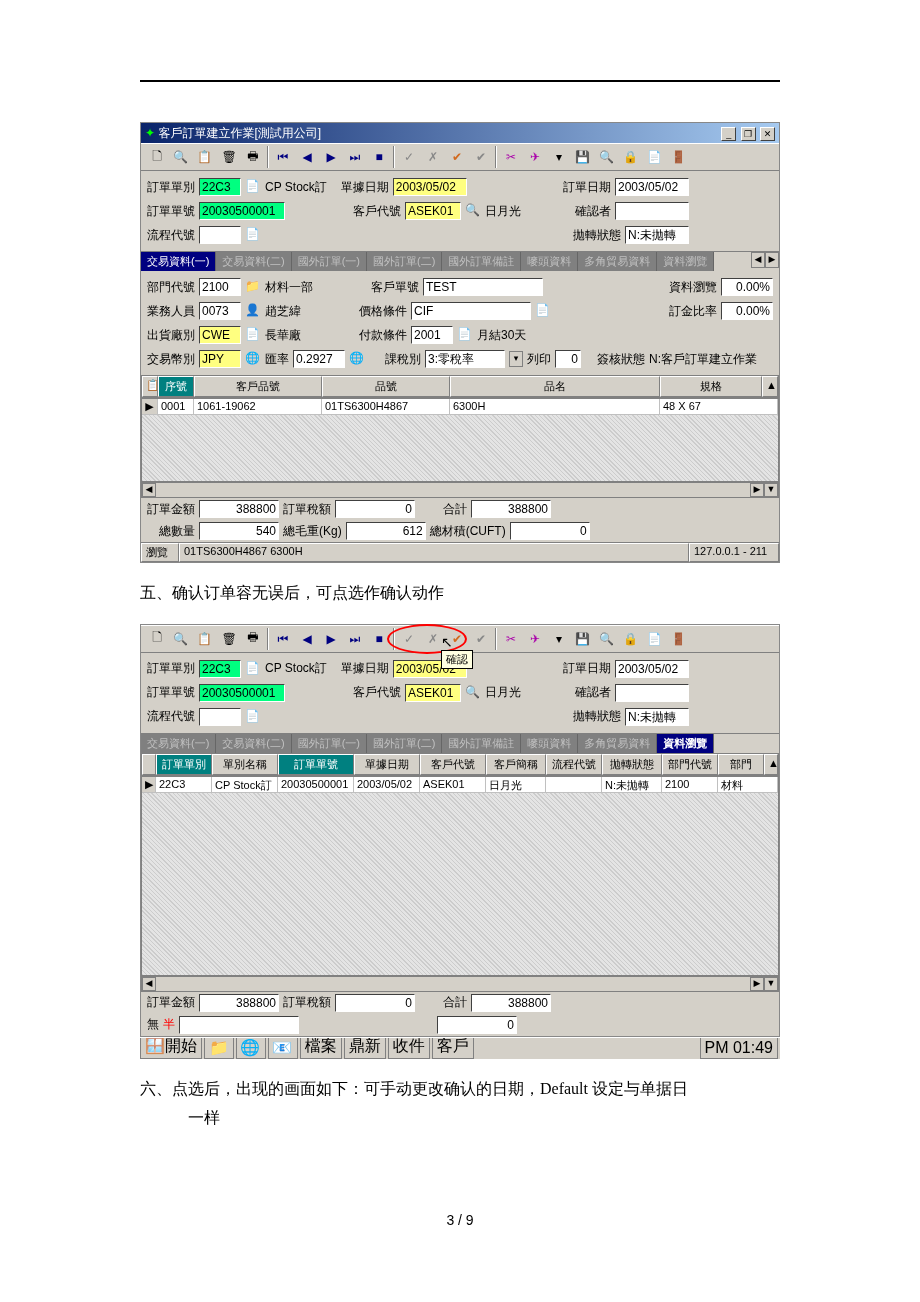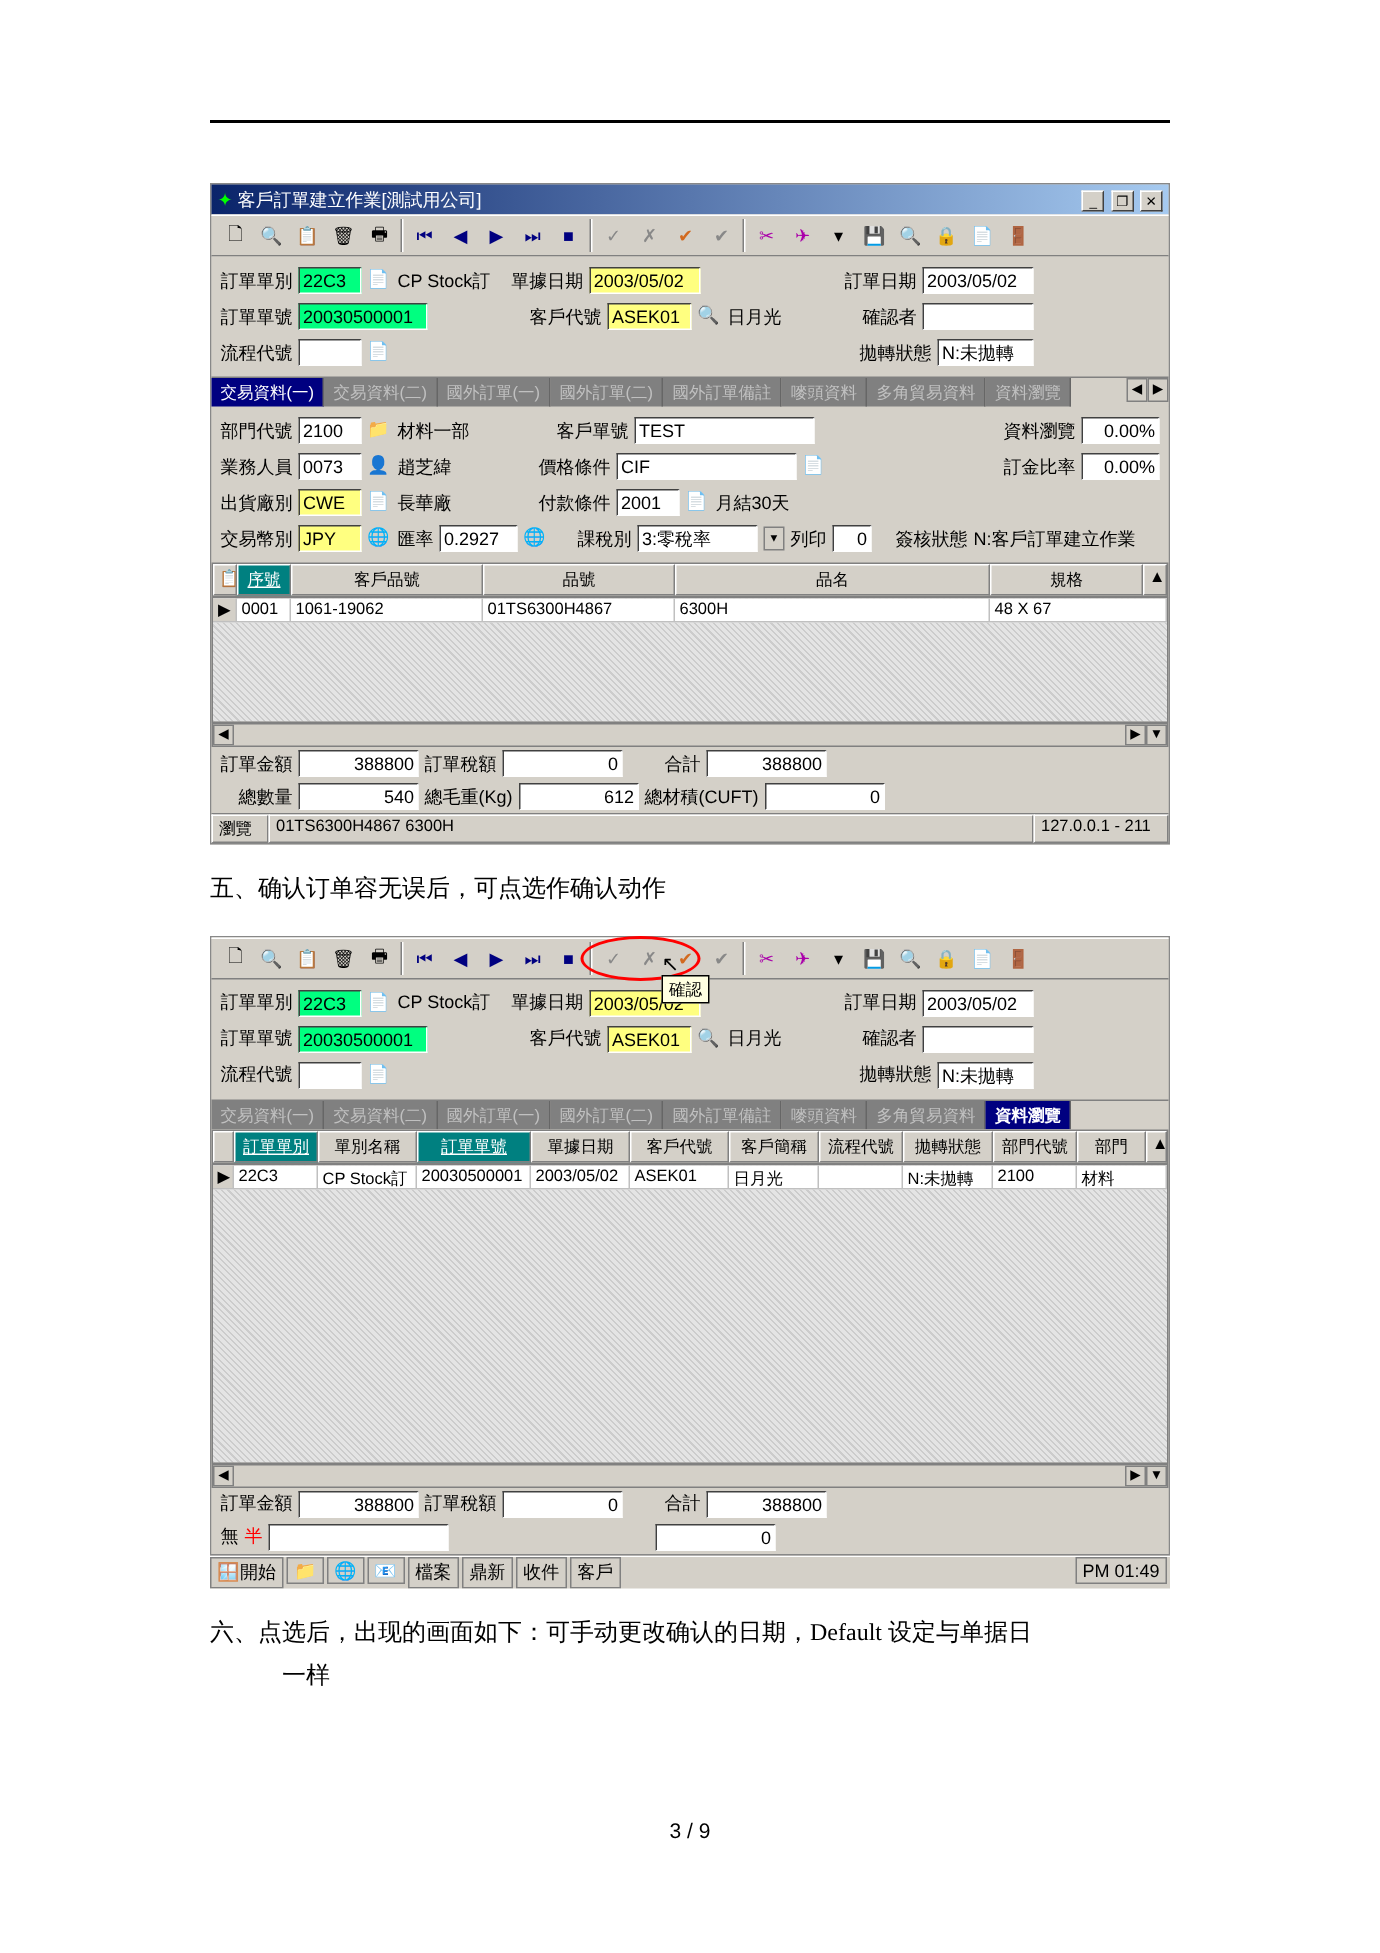--- a/index.html
+++ b/index.html
@@ -23,36 +23,36 @@
   .ico { width: 16px; height: 16px; display: inline-block; }
   .tabbar { display: flex; background: #d4d0c8; border-top: 1px solid #808080; }
   .tab { font-size: 11px; padding: 2px 6px; background: #808080; color: #c0c0c0; border-right: 1px solid #666; white-space: nowrap; }
   .tab.act { background: #000080; color: #fff; }
   .tab.act2 { background: #000080; color: #fff; font-weight: bold; }
   .tabscroll { margin-left: auto; display: flex; }
   .tabbtn { width: 14px; height: 16px; background: #d4d0c8; border: 1px solid #808080; font-size: 9px; text-align: center; line-height: 12px; }
   .grid { background: #d4d0c8; }
   .grid-head { display: flex; background: #d4d0c8; border: 1px solid #808080; }
   .gh { background: #d4d0c8; border-right: 1px solid #808080; border-bottom: 1px solid #808080; border-top: 1px solid #fff; border-left: 1px solid #fff; font-size: 11px; padding: 2px 3px; text-align: center; overflow: hidden; white-space: nowrap; }
-  .gh.teal { background: #008080; color: #fff; text-decoration: underline; }
+  .gh.teal { background: #008080; color: #fff; }
   .grid-body { background: #fff; border: 1px solid #808080; }
   .gr { display: flex; border-bottom: 1px solid #c0c0c0; height: 16px; }
   .gc { border-right: 1px solid #c0c0c0; font-size: 11px; padding: 1px 3px; overflow: hidden; white-space: nowrap; }
   .gc.mark { background: #d4d0c8; width: 16px; text-align: center; }
   .hscroll { height: 16px; background: #d4d0c8; border: 1px solid #808080; display: flex; justify-content: space-between; align-items: center; }
   .sbtn { width: 14px; height: 14px; background: #d4d0c8; border: 1px solid #808080; font-size: 9px; text-align: center; }
   .hatched { background: repeating-linear-gradient(45deg, #ccc, #ccc 1px, #e4e4e4 1px, #e4e4e4 3px); }
   .totals { display: flex; align-items: center; background: #d4d0c8; padding: 2px 6px; height: 22px; gap: 4px; }
   .statusbar { display: flex; background: #d4d0c8; border-top: 1px solid #808080; height: 20px; font-size: 11px; }
   .status-cell { border: 1px solid #808080; border-top-color: #fff; border-left-color: #fff; padding: 1px 4px; }
   .body-text { font-family: "SimSun", serif; font-size: 16px; margin: 16px 100px; line-height: 1.8; }
   .annot-circle { position: absolute; border: 2px solid red; border-radius: 50%; pointer-events: none; }
   .annot-tip { position: absolute; background: #ffffe1; border: 1px solid #000; font-size: 11px; padding: 1px 4px; pointer-events: none; }
   .arrow { position: absolute; font-size: 14px; color: #000; pointer-events: none; }
-  .taskbar { display: flex; background: #d4d0c8; border-top: 1px solid #fff; height: 22px; font-size: 12px; align-items: flex-start; margin: 0 100px; overflow: hidden; }
+  .taskbar { display: flex; background: #d4d0c8; border-top: 1px solid #fff; height: 22px; font-size: 16px; align-items: flex-end; margin: 0 100px; overflow: hidden; }
   .taskbtn { border: 1px solid #808080; padding: 1px 4px; margin-right: 2px; white-space: nowrap; }
   .page-num { text-align: center; font-family: Liberation Sans, sans-serif; font-size: 14px; margin-top: 80px; }
   .rel { position: relative; }
 </style>
 </head>
 <body>
 
 <div class="page">
   <div class="hr-top"></div>
 

